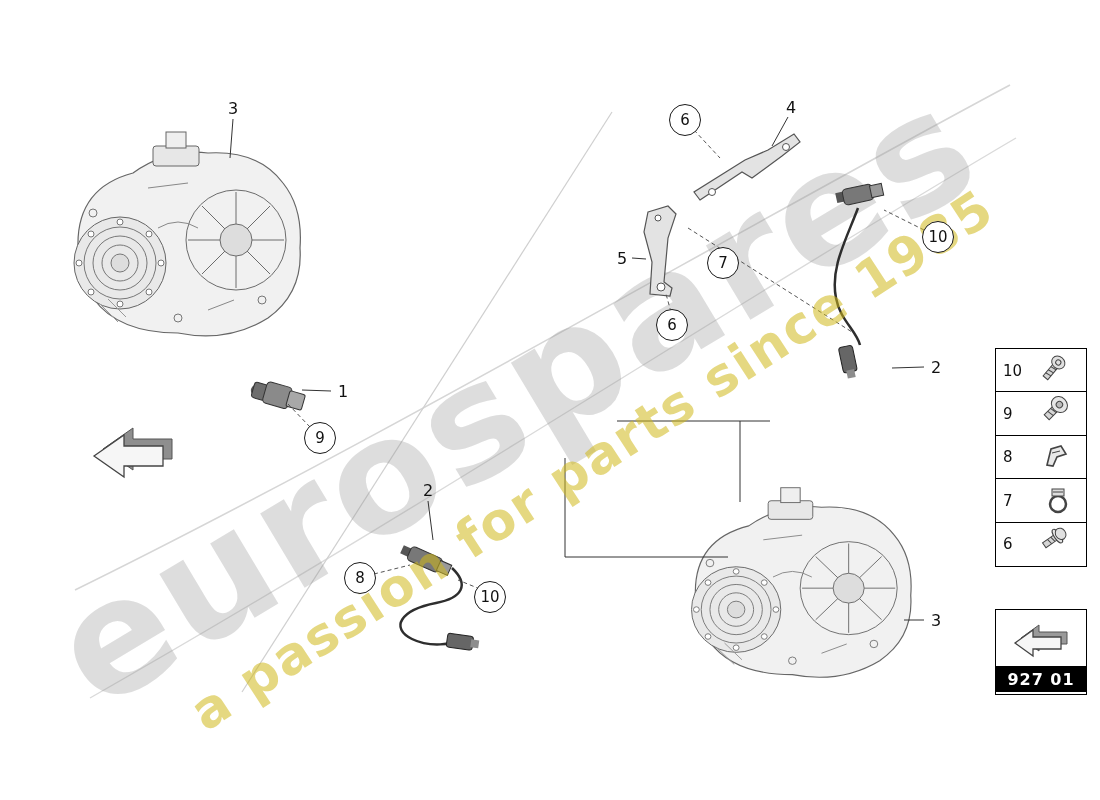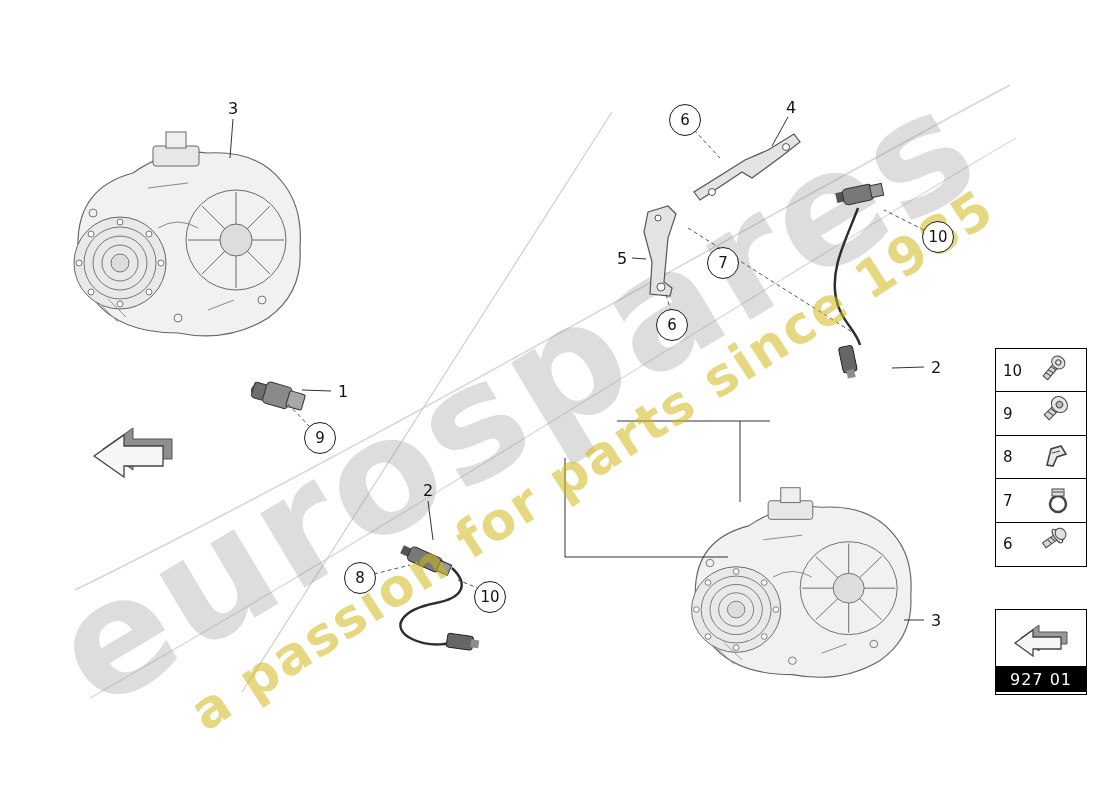--- a/index.html
+++ b/index.html
@@ -25,21 +25,21 @@
   .legend-row{height:45px;border:1.6px solid #000;margin-top:-1.6px;display:flex;
     align-items:center;justify-content:space-between;padding:0 7px;background:#fff;
     box-sizing:border-box;cursor:pointer;}
   .legend-row:first-child{margin-top:0;}
   .legend-num{font-size:15px;color:#111;}
 
   .part-box{position:absolute;left:995px;top:609px;width:92px;height:86px;
     border:1.6px solid #000;box-sizing:border-box;background:#fff;}
   .part-box .icon-area{height:56px;display:flex;align-items:center;justify-content:center;}
   .part-box .code-bar{height:26px;background:#000;color:#fff;display:flex;align-items:center;
-    justify-content:center;font-weight:normal;font-size:16px;letter-spacing:1px;}
+    justify-content:center;font-weight:bold;font-size:16px;letter-spacing:1px;}
 </style>
 </head>
 <body>
 
 <div class="stage">
 
   <svg class="layer z1" viewBox="0 0 1100 800">
     <path d="M 75,590 C 380,440 720,240 1010,85" fill="none" stroke="#d6d6d6" stroke-width="1.6"></path>
     <path d="M 90,698 C 420,510 740,300 1016,138" fill="none" stroke="#dadada" stroke-width="1.4"></path>
     <line x1="612" y1="112" x2="242" y2="692" stroke="#cfcfcf" stroke-width="1.2"></line>

